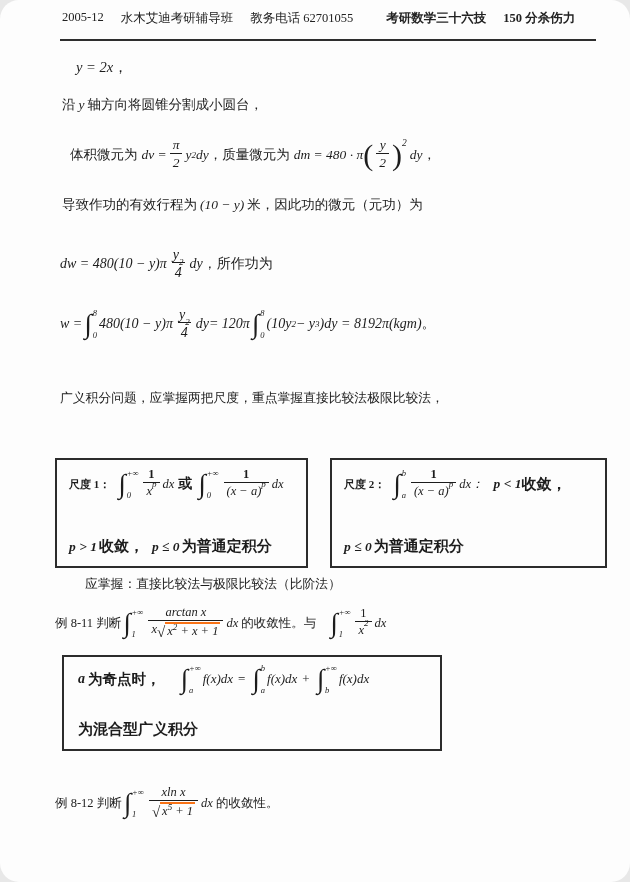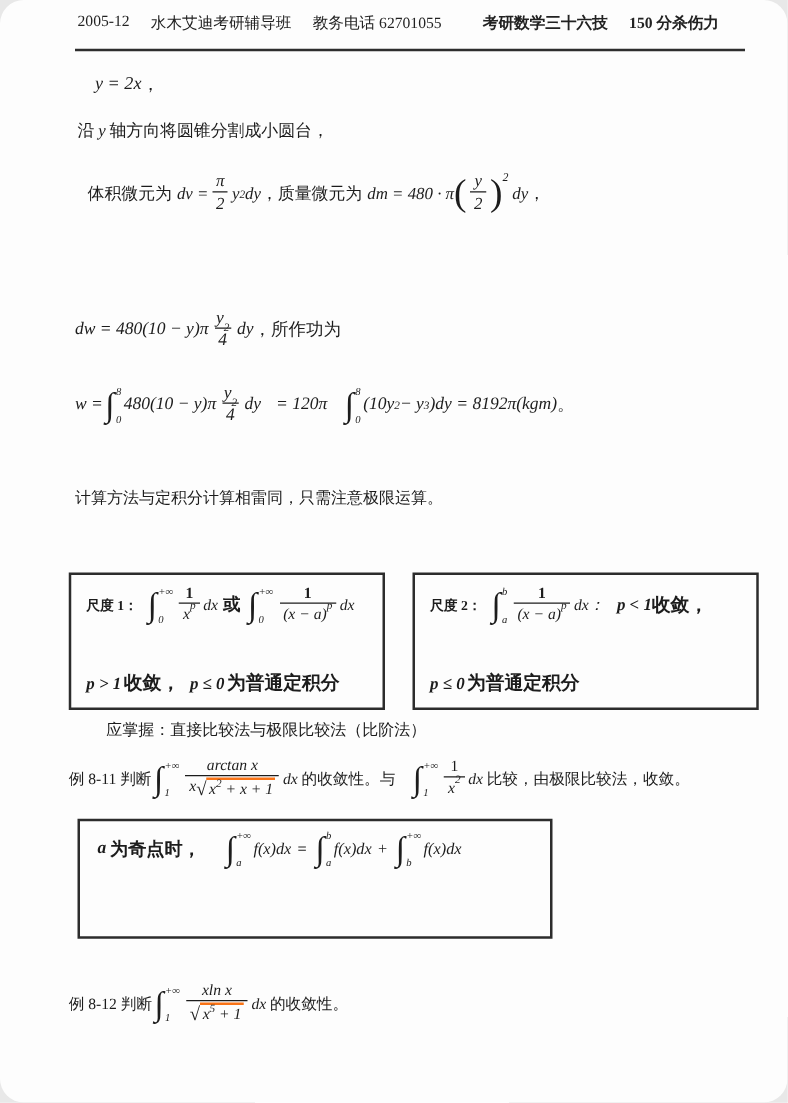--- a/index.html
+++ b/index.html
@@ -89,20 +89,25 @@
     <span class="frac">
       <span class="fnum mi">y</span>
       <span class="fden mi">2</span>
     </span>
     <span class="bigp">)</span>
     <span class="hisup">2</span>
     <span class="mi" style="margin-left:3px;">dy</span>
     <span class="cn">，</span>
   </div>
 
+  <div class="abs row f135" style="top:196px;left:62px;">
+    <span class="cn">导致作功的有效行程为</span>
+    <span class="mi" style="margin:0 3px;">(10 − y)</span>
+    <span class="cn">米，因此功的微元（元功）为</span>
+  </div>
 
   <div class="abs row f14" style="top:236px;left:60px;height:56px;">
     <span class="mi">dw = 480(10 − y)π</span>
     <span class="frac">
       <span class="fnum mi">
           <span>y</span>
           <sup class="s2">2</sup>
         </span>
       <span class="fden mi">4</span>
     </span>
@@ -121,39 +126,39 @@
     </span>
     <span class="mi">480(10 − y)π</span>
     <span class="frac">
       <span class="fnum mi">
           <span>y</span>
           <sup class="s2">2</sup>
         </span>
       <span class="fden mi">4</span>
     </span>
     <span class="mi">dy</span>
-    <span class="mi" style="margin:0 12px;font-style:italic;">= 120π</span>
+    <span class="mi" style="margin:0 0;font-style:italic;">= 120π</span>
     <span class="intg">
       <span class="isign">∫</span>
       <span class="lims">
         <span class="ul">8</span>
         <span class="ll">0</span>
       </span>
     </span>
     <span class="mi">(10y</span>
       <sup class="s2">2</sup>
       <span class="mi"> − y</span>
       <sup class="s2">3</sup>
       <span class="mi">)dy = 8192π(kgm)</span>
     <span class="cn">。</span>
   </div>
 
 
   <div class="abs f128 para" style="top:388px;left:60px;">
-    <div>计算方法与定积分计算相雷同，只需注意极限运算。</div>
+    <div>广义积分问题，应掌握两把尺度，重点掌握直接比较法极限比较法，</div>
   </div>
 
   <div class="abs boxed" style="top:458px;left:55px;width:253px;height:110px;padding:8px 6px 10px 12px;">
     <div class="box-row" style="font-size:12.5px;">
       <span class="box-label">尺度 1：</span>
       <span class="intg">
         <span class="isign">∫</span>
         <span class="lims">
           <span class="ul">+∞</span>
           <span class="ll">0</span>
@@ -252,21 +257,20 @@
       </span>
     </span>
     <span class="frac">
       <span class="fnum">1</span>
       <span class="fden mi">
           <span>x</span>
           <sup class="s2">2</sup>
         </span>
     </span>
     <span class="mi">dx</span>
-    <span class="cn" style="margin-left:3px;">比较，由极限比较法，收敛。</span>
   </div>
 
   <div class="abs boxed" style="top:655px;left:62px;width:380px;height:96px;padding:6px 10px 10px 14px;">
     <div class="box-row" style="font-size:13px;">
       <span class="mi bold" style="font-size:14px;margin-right:3px;">a</span>
       <span class="cn bold" style="font-size:14.5px;margin-right:18px;">为奇点时，</span>
       <span class="intg">
         <span class="isign">∫</span>
         <span class="lims">
           <span class="ul">+∞</span>
@@ -286,20 +290,23 @@
       <span class="cn" style="margin:0 5px;">+</span>
       <span class="intg">
         <span class="isign">∫</span>
         <span class="lims">
           <span class="ul">+∞</span>
           <span class="ll">b</span>
         </span>
       </span>
       <span class="mi">f(x)dx</span>
     </div>
+    <div class="box-row box-conv">
+      <span class="cn">为混合型广义积分</span>
+    </div>
   </div>
 
   <div class="abs row f125" style="top:778px;left:55px;height:50px;">
     <span class="cn">例 8-12 判断</span>
     <span class="intg">
       <span class="isign">∫</span>
       <span class="lims">
         <span class="ul">+∞</span>
         <span class="ll">1</span>
       </span>

